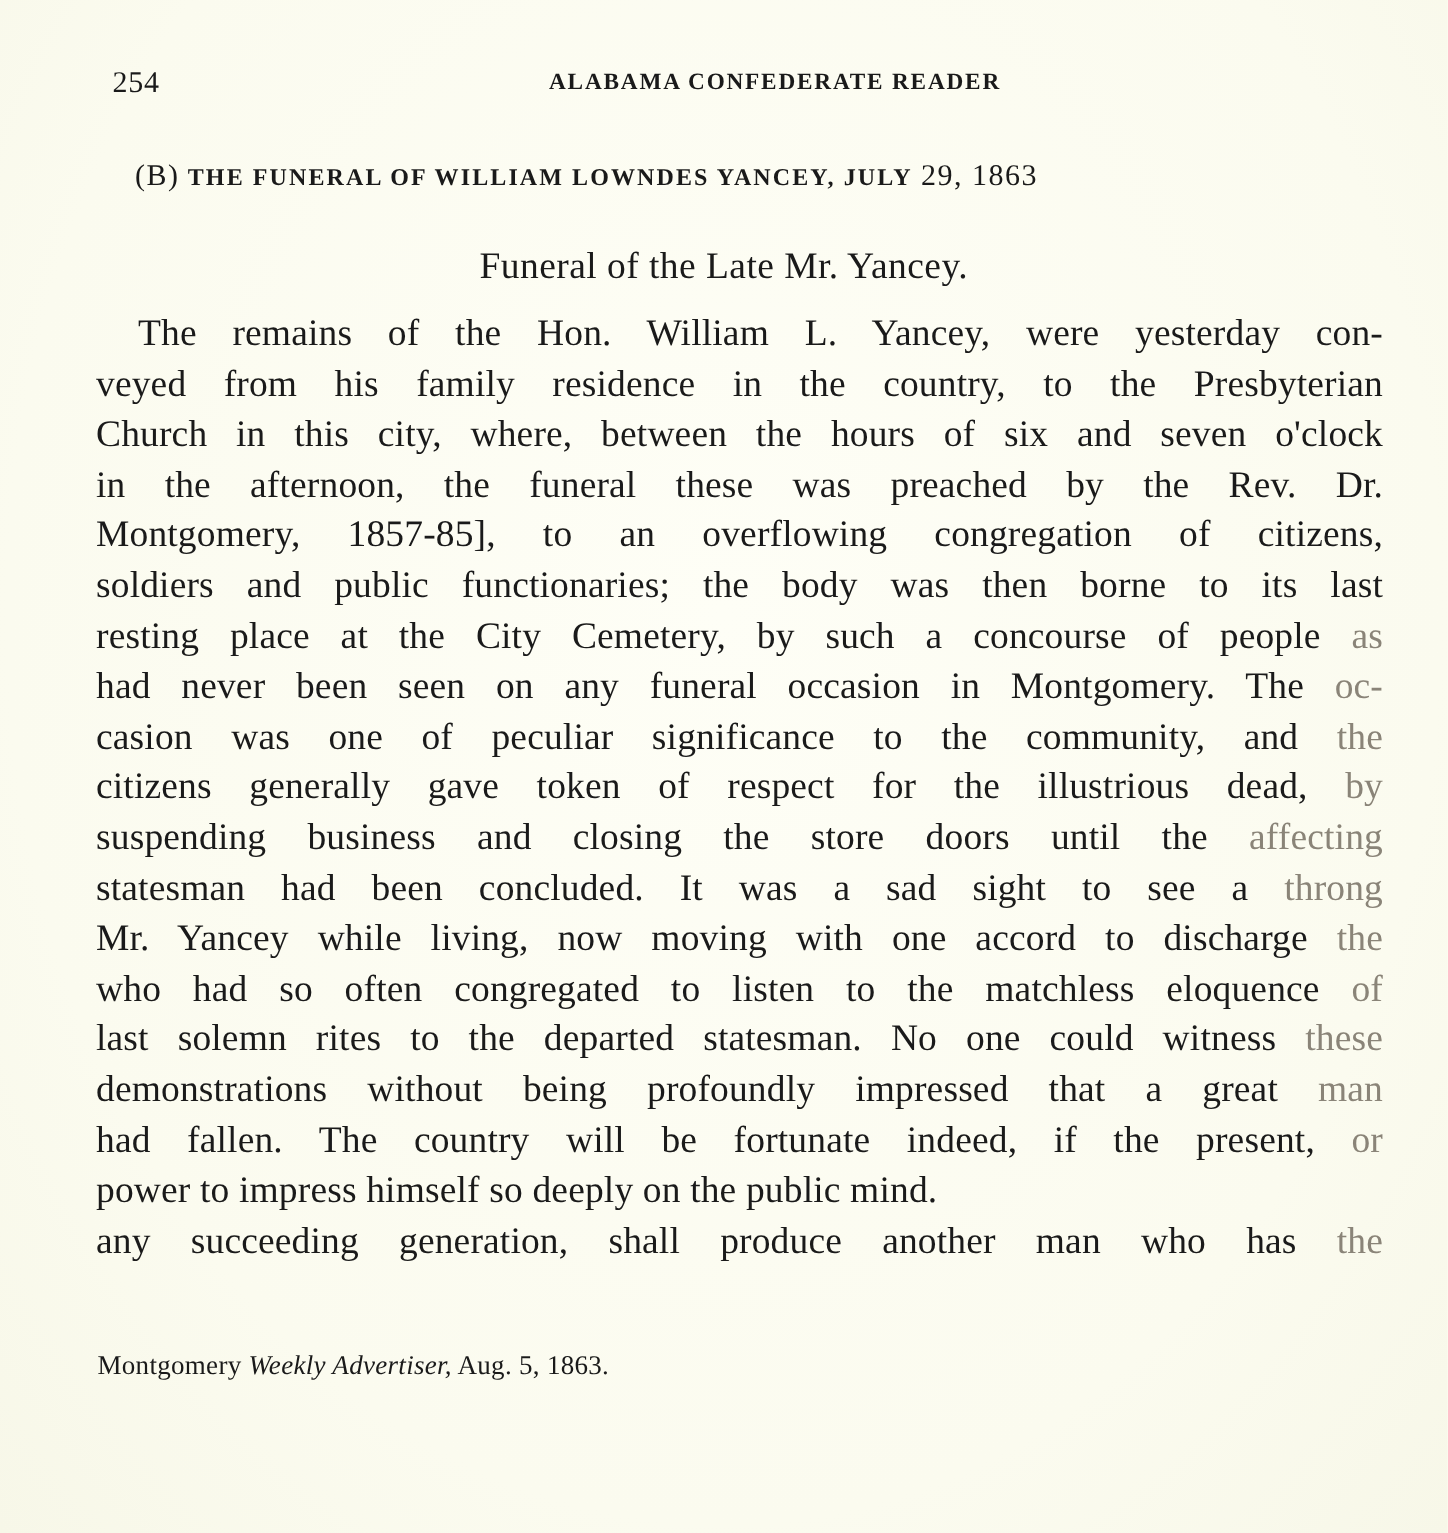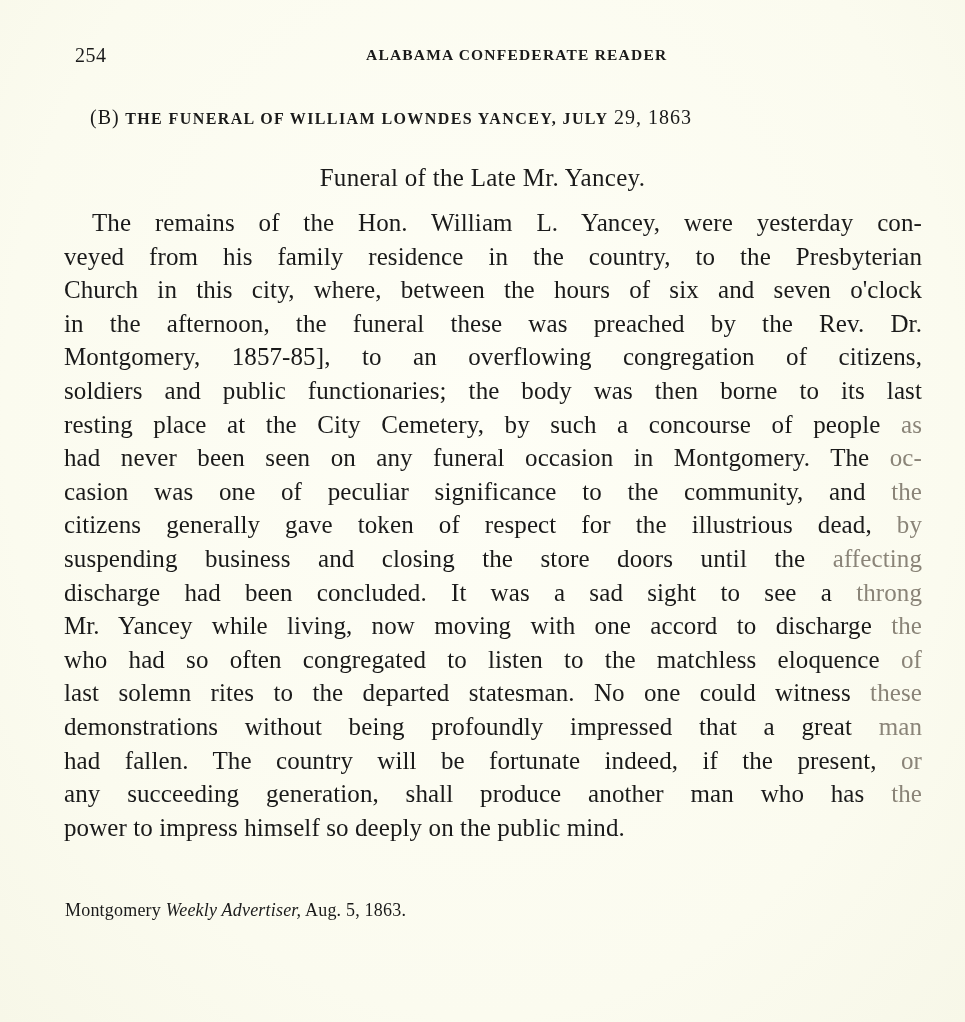--- a/index.html
+++ b/index.html
@@ -136,28 +136,28 @@
       <div class="line"><span>veyed from his family residence in the country, to the Presbyterian</span></div>
       <div class="line"><span>Church in this city, where, between the hours of six and seven o'clock</span></div>
       <div class="line"><span>in the afternoon, the funeral these was preached by the Rev. Dr.</span></div>
       <div class="line"><span>Montgomery, 1857-85], to an overflowing congregation of citizens,</span></div>
       <div class="line"><span>soldiers and public functionaries; the body was then borne to its last</span></div>
       <div class="line"><span>resting place at the City Cemetery, by such a concourse of people</span> <span class="faded">as</span></div>
       <div class="line"><span>had never been seen on any funeral occasion in Montgomery. The</span> <span class="faded">oc-</span></div>
       <div class="line"><span>casion was one of peculiar significance to the community, and</span> <span class="faded">the</span></div>
       <div class="line"><span>citizens generally gave token of respect for the illustrious dead,</span> <span class="faded">by</span></div>
       <div class="line"><span>suspending business and closing the store doors until the</span> <span class="faded">affecting</span></div>
-      <div class="line"><span>discharge had been concluded. It was a sad sight to see a</span> <span class="faded">throng</span></div>
+      <div class="line"><span>statesman had been concluded. It was a sad sight to see a</span> <span class="faded">throng</span></div>
       <div class="line"><span>Mr. Yancey while living, now moving with one accord to discharge</span> <span class="faded">the</span></div>
       <div class="line"><span>who had so often congregated to listen to the matchless eloquence</span> <span class="faded">of</span></div>
       <div class="line"><span>last solemn rites to the departed statesman. No one could witness</span> <span class="faded">these</span></div>
       <div class="line"><span>demonstrations without being profoundly impressed that a great</span> <span class="faded">man</span></div>
       <div class="line"><span>had fallen. The country will be fortunate indeed, if the present,</span> <span class="faded">or</span></div>
+      <div class="line last"><span>power to impress himself so deeply on the public mind.</span></div>
       <div class="line"><span>any succeeding generation, shall produce another man who has</span> <span class="faded">the</span></div>
-      <div class="line last"><span>power to impress himself so deeply on the public mind.</span></div>
     </div>
 
   <div class="source">
     <span>Montgomery</span>
     <i>Weekly Advertiser,</i>
     <span>Aug. 5, 1863.</span>
   </div>
 
 </div>
 

